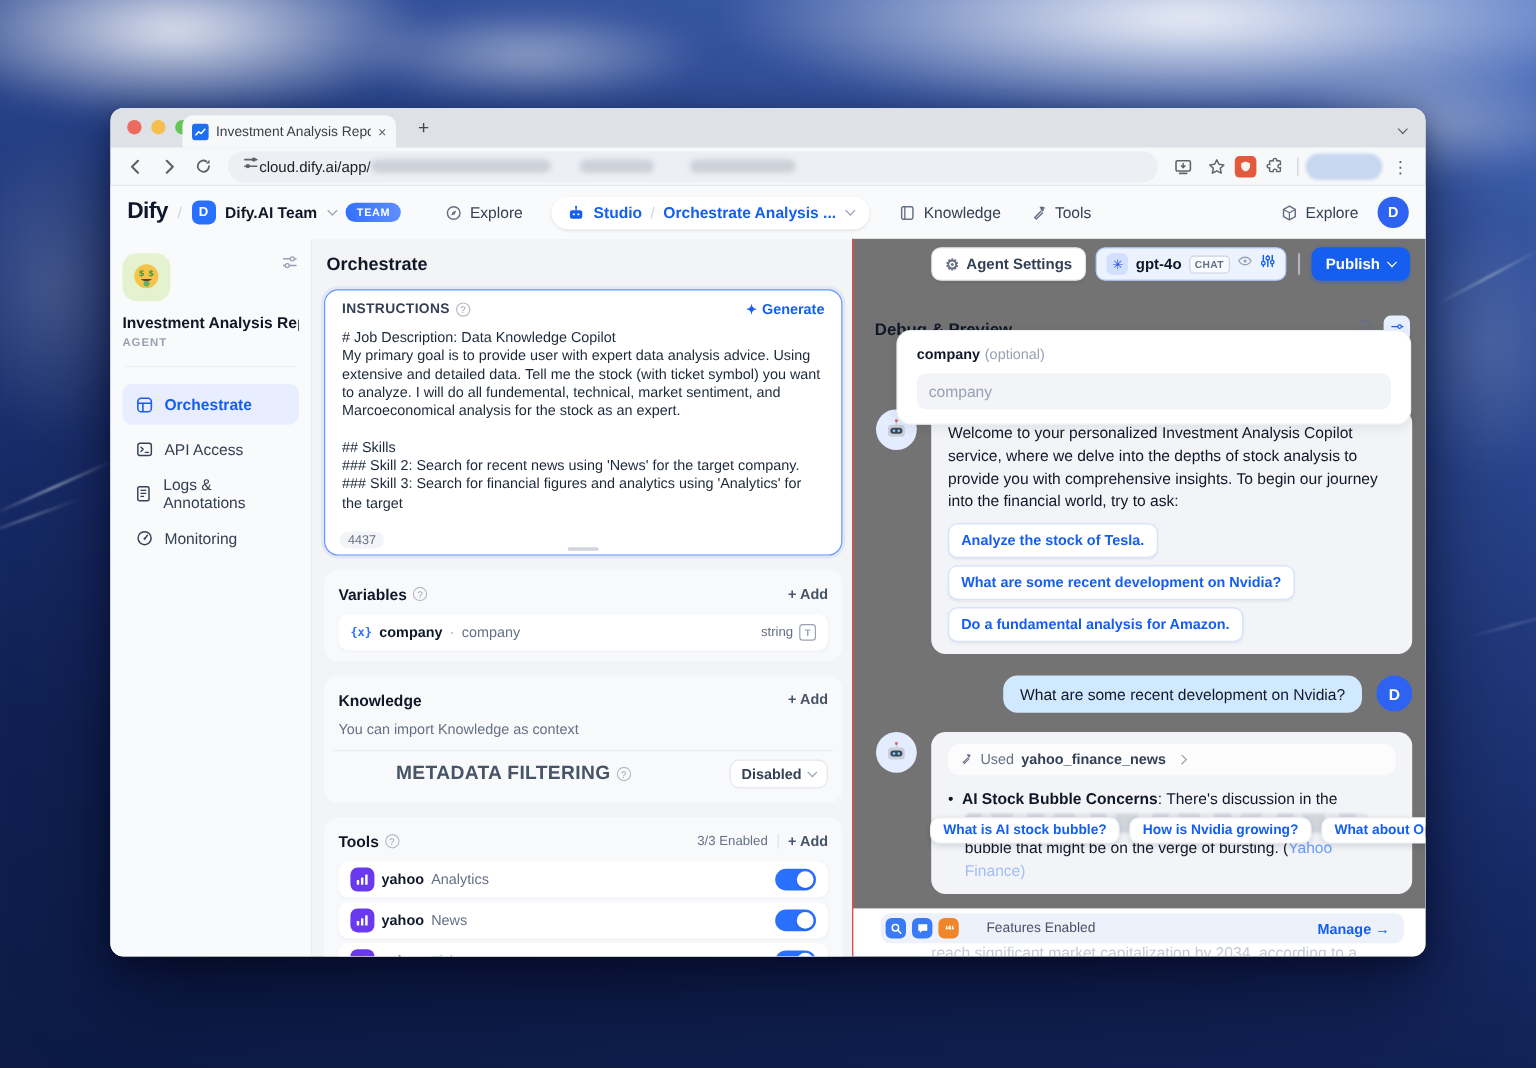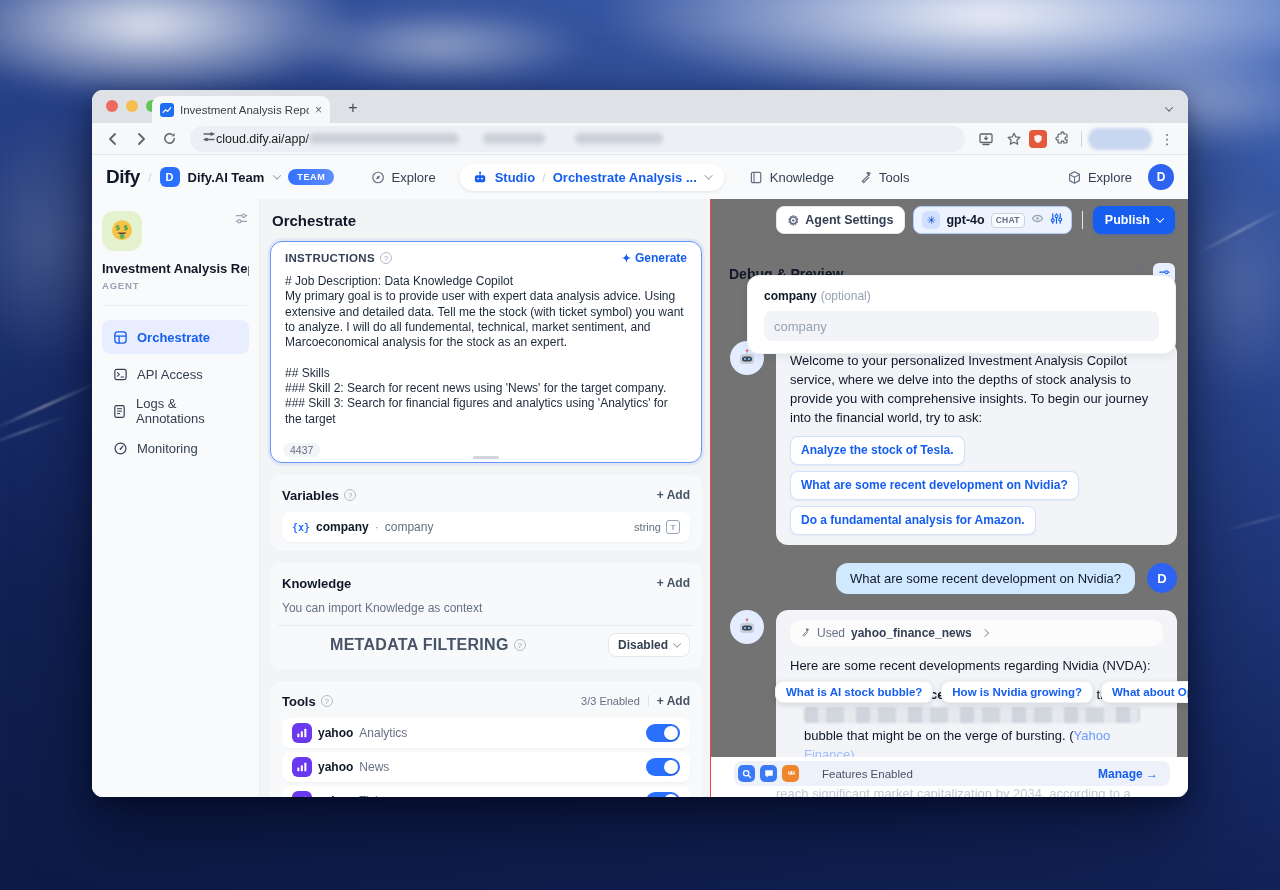--- a/index.html
+++ b/index.html
@@ -624,21 +624,20 @@
               <div class="bubble">
                 <div class="tool-pill">
                   <span><svg width="11" height="11" viewBox="0 0 16 16">
                         <path d="M9.8 6.2 4 12l1.4 1.4 5.8-5.8" fill="none" stroke="#667085" stroke-width="1.3"></path>
                         <path d="M8.2 2.6c1.8-1 4.2-.4 5.2 1.2l-1.6.4.3 1.9-1.9.5-.8-1.8z" fill="#667085"></path>
                       </svg></span>
                   <span class="tp-used">Used</span>
                   <span class="tp-name">yahoo_finance_news</span>
                   <span class="chev right tp-chev"></span>
                 </div>
-                <div class="resp-heading">Here are some recent developments regarding Nvidia (NVDA):</div>
                 <div class="resp-bullet">
                   <span class="bullet-dot"></span>
                   <span><b>AI Stock Bubble Concerns</b><span>: There's discussion in the</span></span>
                 </div>
                 <div class="ghost-line"></div>
                 <div class="resp-line"><span>bubble that might be on the verge of bursting. (</span><span class="link">Yahoo</span></div>
                 <div class="resp-line2">Finance)</div>
               </div>
             </div>
           </div>

